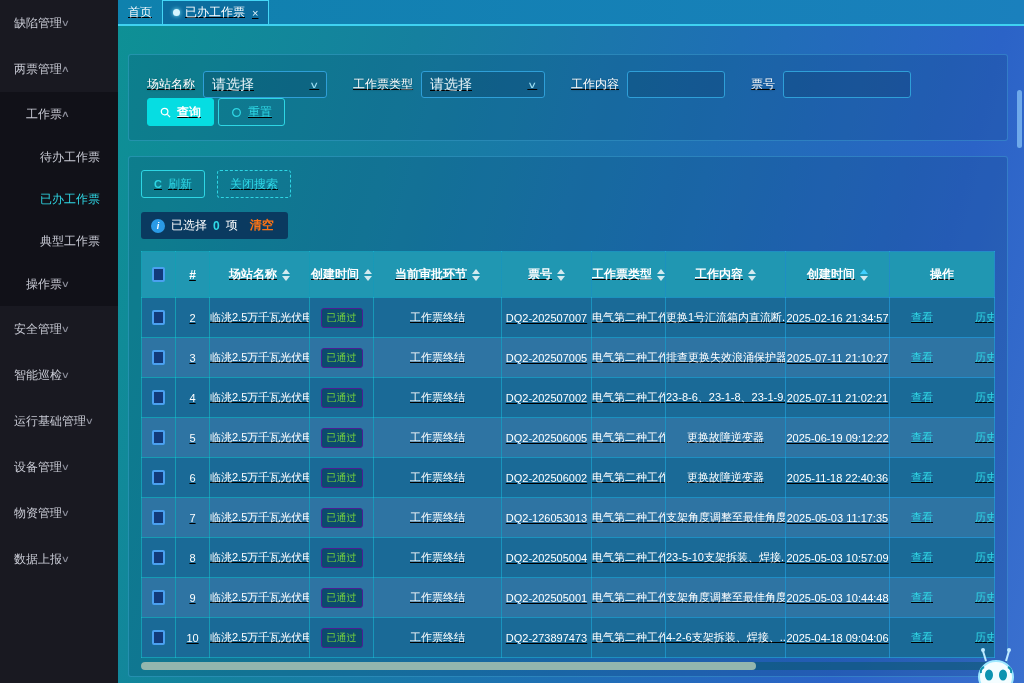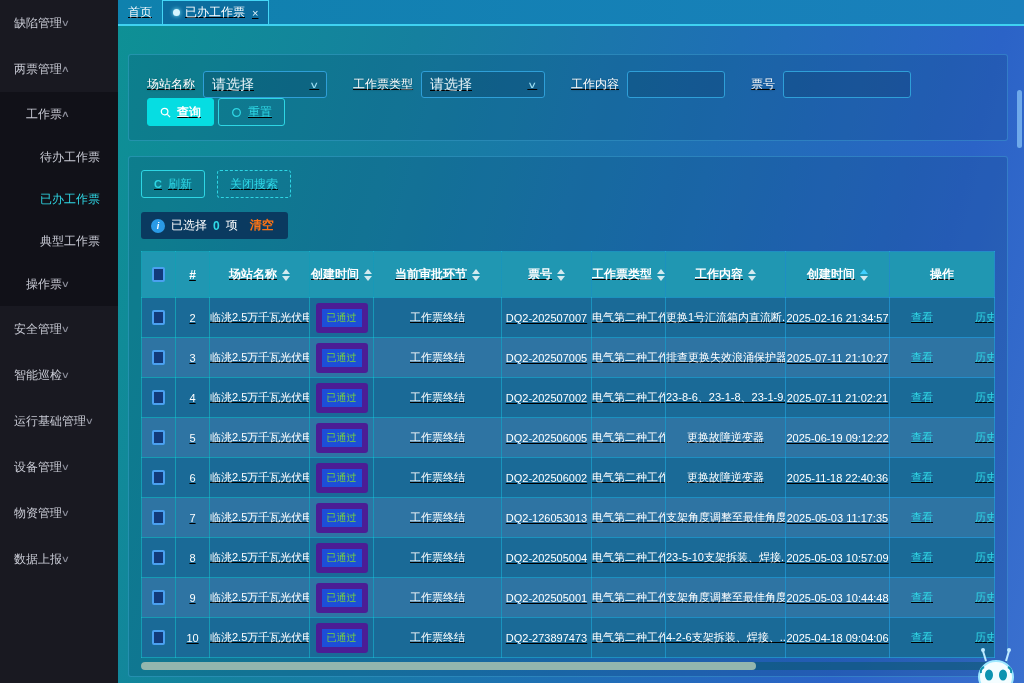--- a/index.html
+++ b/index.html
@@ -65,21 +65,21 @@
   th:nth-child(5), td:nth-child(5) { width:128px; }
   th:nth-child(6), td:nth-child(6) { width:90px; }
   th:nth-child(7), td:nth-child(7) { width:74px; }
   th:nth-child(8), td:nth-child(8) { width:120px; }
   th:nth-child(9), td:nth-child(9) { width:104px; }
   .checkbox { width:13px; height:15px; border:2px solid #4aa0f0; background:#123a7a; border-radius:2px; margin:0 auto; cursor:pointer; }
   .sortwrap { display:inline-flex; flex-direction:column; gap:2px; margin-left:5px; vertical-align:middle; }
   .car-up { width:0; height:0; border-left:4px solid transparent; border-right:4px solid transparent; border-bottom:5px solid rgba(255,255,255,0.8); }
   .car-dn { width:0; height:0; border-left:4px solid transparent; border-right:4px solid transparent; border-top:5px solid rgba(255,255,255,0.8); }
   .car-up.on { border-bottom-color:#3fd0ff; }
-  .badge { display:inline-block; background:#1d4ed8; border:6px solid #4c1d95; color:#76d53c; font-size:10px; padding:2px 5px; border-radius:3px; }
+  .badge { display:inline-block; background:#0c4a6e; border:1px solid #4c1d95; color:#76d53c; font-size:10px; padding:2px 5px; border-radius:3px; }
   .alink { color:#2fd9e6; cursor:pointer; margin:0 21px; }
 
   .hscroll { margin-top:4px; height:8px; background:rgba(10,90,110,0.55); border-radius:4px; }
   .hthumb { height:8px; width:72%; background:#93b6ae; border-radius:4px; }
 
   .vscroll { position:absolute; right:2px; top:64px; width:5px; height:58px; background:#6fa9ea; border-radius:3px; }
 
   .robot { position:fixed; right:6px; bottom:-12px; width:44px; height:48px; }
 </style>
 </head>

